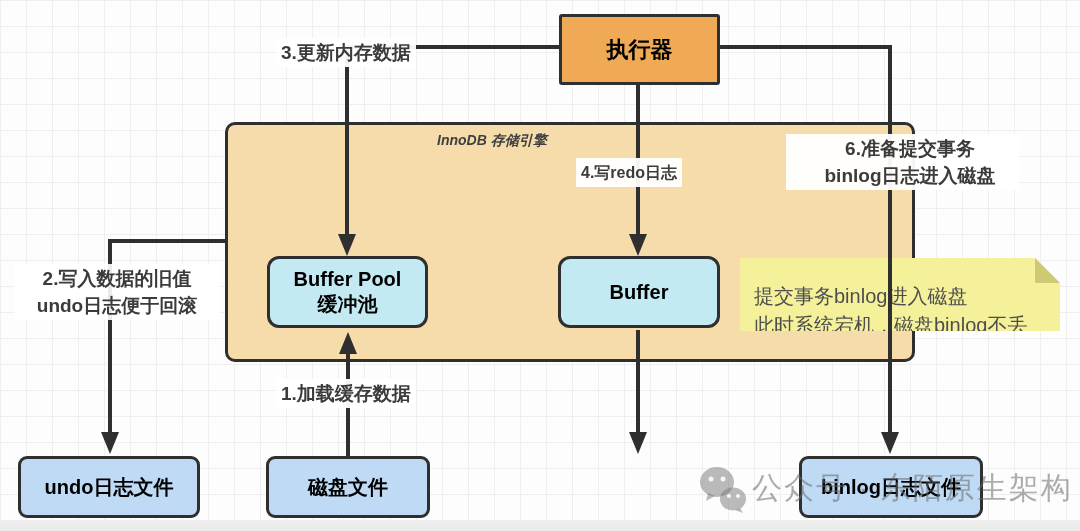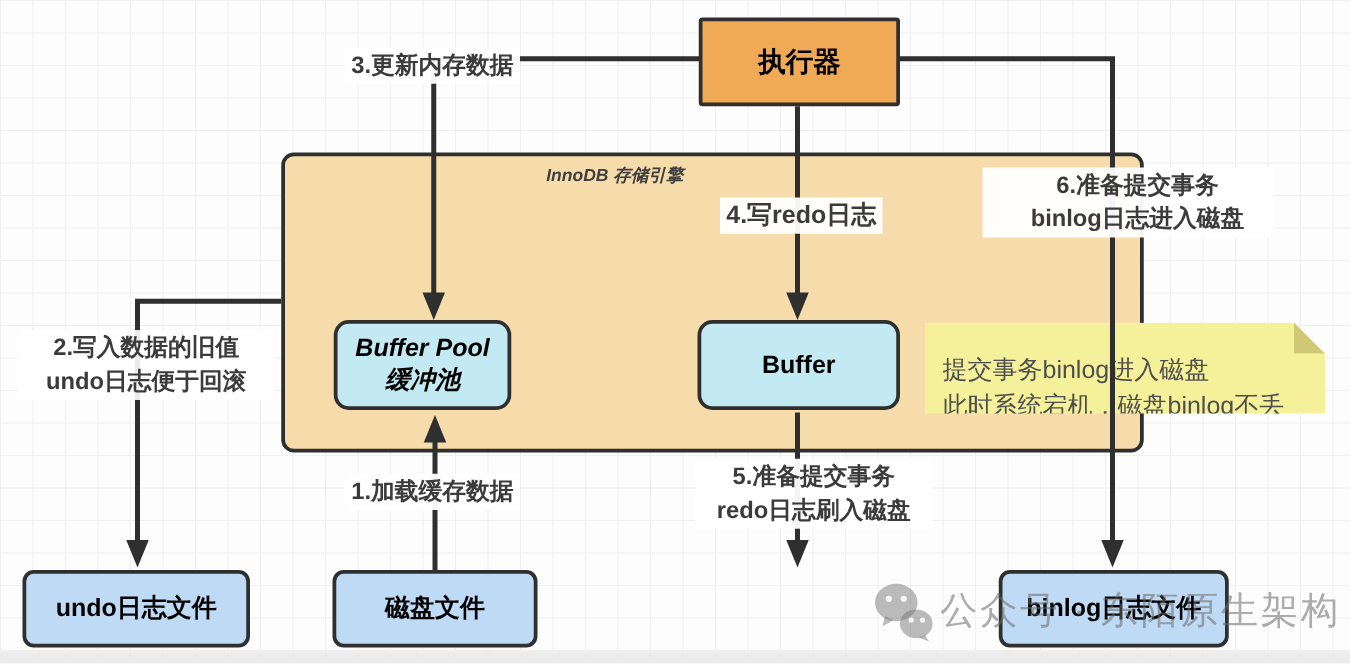--- a/index.html
+++ b/index.html
@@ -121,21 +121,21 @@
       <polygon points="101,432 119,432 110,454"></polygon>
       <polygon points="339,354 357,354 348,332"></polygon>
       <polygon points="629,432 647,432 638,454"></polygon>
     </g>
   </svg>
 
   <div class="node executor" style="left:559px;top:14px;width:161px;height:71px;">
     <span class="ln">执行器</span>
   </div>
 
-  <div class="node cyan" style="left:267px;top:256px;width:142px;height:72px;font-style:italic;">
+  <div class="node cyan" style="left:267px;top:256px;width:161px;height:72px;">
     <span class="ln">Buffer Pool</span>
     <span class="ln">缓冲池</span>
   </div>
 
   <div class="node cyan" style="left:558px;top:256px;width:162px;height:72px;">
     <span class="ln">Buffer</span>
   </div>
 
   <div class="node file" style="left:18px;top:456px;width:182px;height:62px;">
     <span class="ln">undo日志文件</span>
@@ -145,38 +145,34 @@
     <span class="ln">磁盘文件</span>
   </div>
 
 
   <div class="node file" style="left:799px;top:456px;width:184px;height:62px;">
     <span class="ln">binlog日志文件</span>
   </div>
 
   <div class="lbl" style="left:276px;top:38px;text-align:center;">3.更新内存数据</div>
 
-  <div class="lbl" style="left:576px;top:158px;font-size:20px;">4.写redo日志</div>
+  <div class="lbl" style="left:576px;top:158px;font-size:16px;">4.写redo日志</div>
 
   <div class="lbl" style="left:786px;top:134px;width:208px;padding-left:20px;">
     <span class="ln" style="display:block;">6.准备提交事务</span>
     <span class="ln" style="display:block;">binlog日志进入磁盘</span>
   </div>
 
   <div class="lbl" style="left:14px;top:264px;width:196px;background:rgba(255,255,255,0.9);">
     <span class="ln" style="display:block;">2.写入数据的旧值</span>
     <span class="ln" style="display:block;">undo日志便于回滚</span>
   </div>
 
   <div class="lbl" style="left:276px;top:379px;">1.加载缓存数据</div>
 
-  <div class="lbl" style="left:556px;top:367px;width:180px;">
-    <span class="ln" style="display:block;">5.准备提交事务</span>
-    <span class="ln" style="display:block;">redo日志刷入磁盘</span>
-  </div>
 
   <div class="watermark">
     <svg width="50" height="52" viewBox="0 0 50 52">
       <g fill="rgba(120,120,120,0.5)">
         <ellipse cx="19" cy="20" rx="17" ry="15"></ellipse>
         <path d="M10 31 L8 39 L17 34 Z"></path>
         <ellipse cx="35" cy="37" rx="13" ry="11.5"></ellipse>
         <path d="M42 46 L45 51 L37 48 Z"></path>
       </g>
       <g fill="rgba(252,252,252,0.9)">

